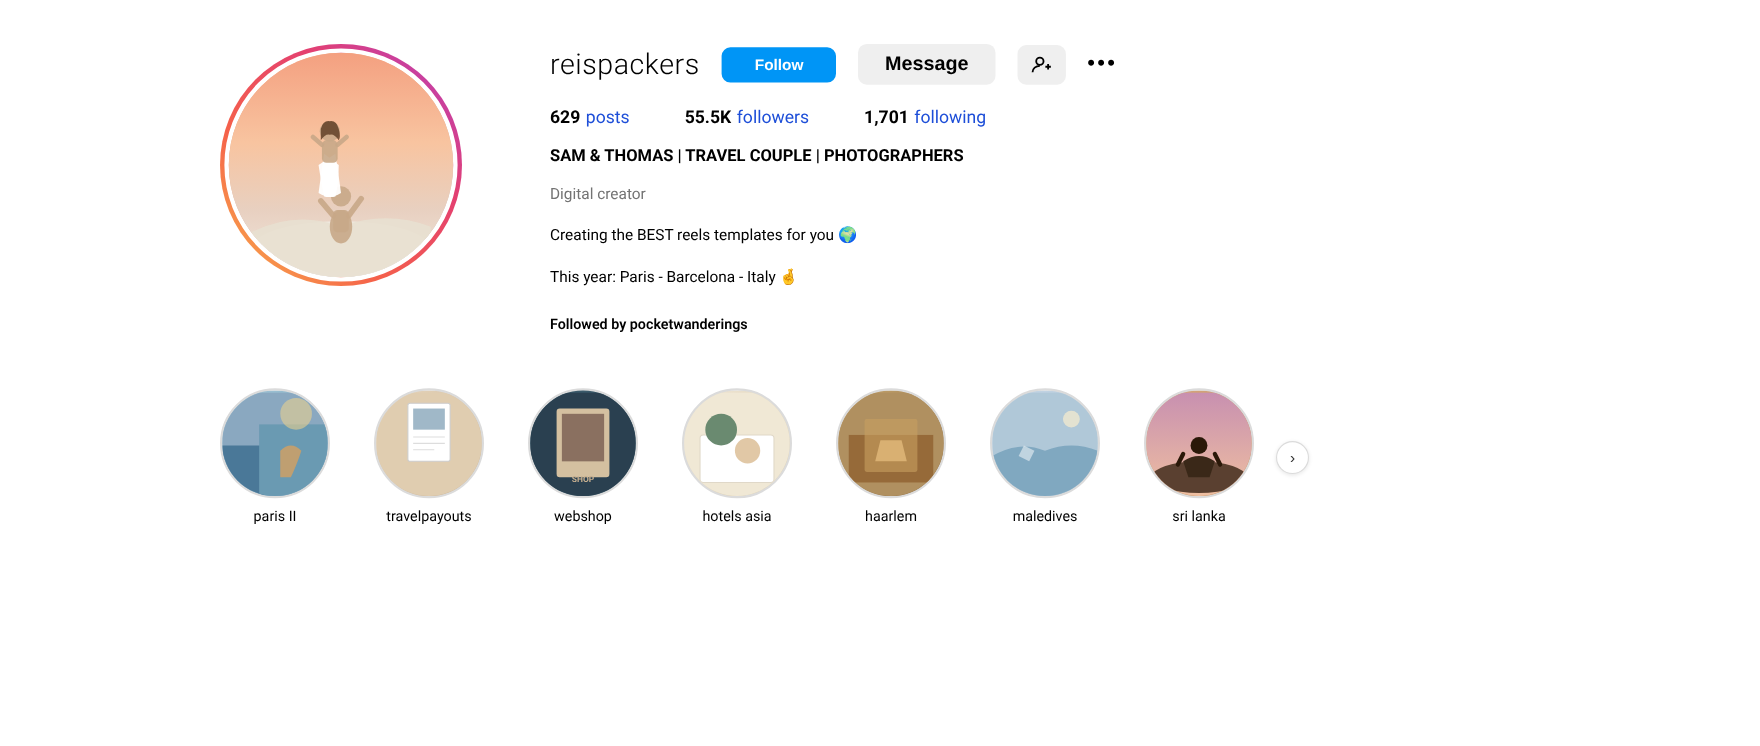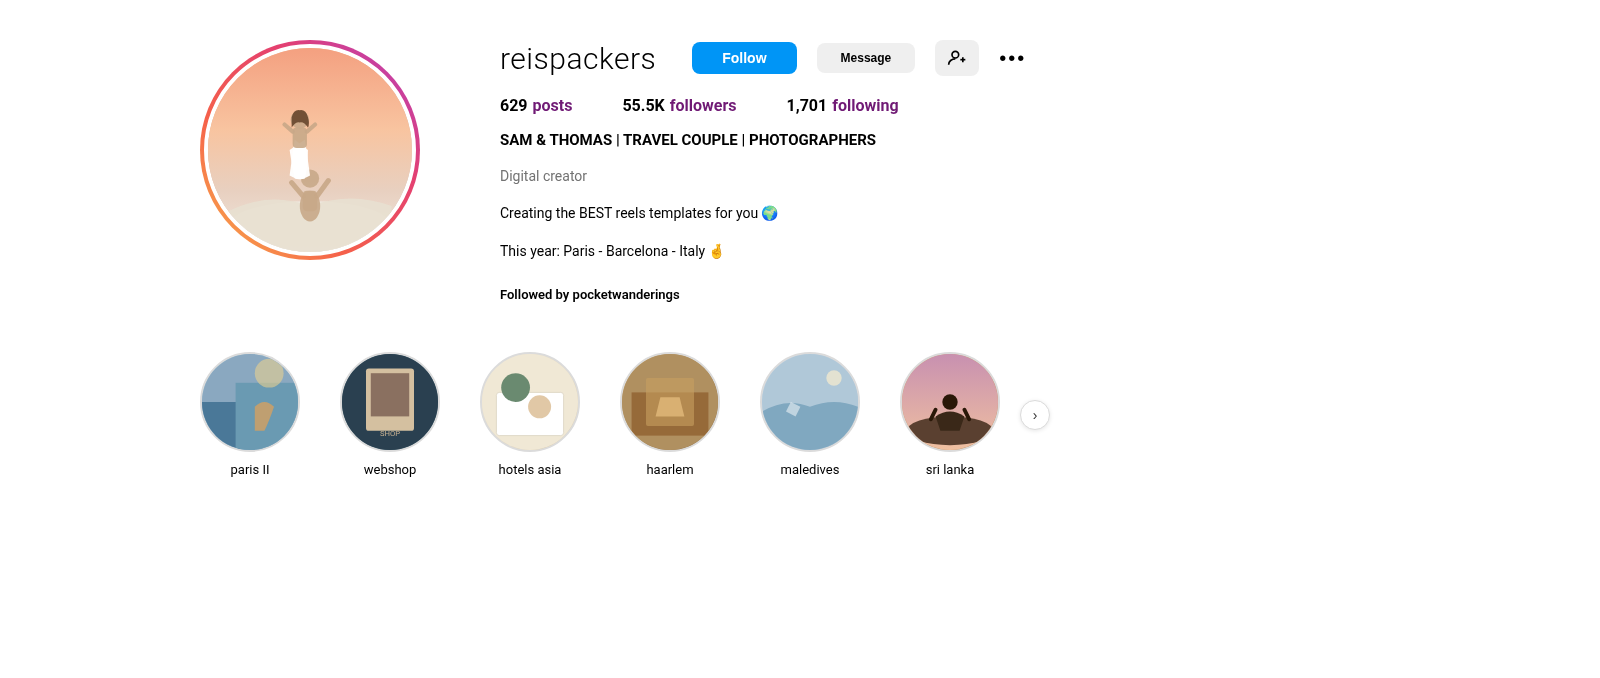--- a/index.html
+++ b/index.html
@@ -51,45 +51,44 @@
     }
 
     .profile-header {
       display: flex;
       align-items: center;
       gap: 20px;
       margin-bottom: 20px;
     }
 
     .username {
-      font-size: 30px;
+      font-size: 26px;
       font-weight: 300;
       color: #000;
       letter-spacing: 0.5px;
     }
 
     .follow-btn {
       background: #0095f6;
       color: #fff;
       border: none;
       border-radius: 8px;
       padding: 8px 30px;
       font-size: 14px;
       font-weight: 600;
       cursor: pointer;
-      margin-left: 16px;
     }
 
     .message-btn {
       background: #efefef;
       color: #000;
       border: none;
       border-radius: 8px;
       padding: 8px 24px;
-      font-size: 12px;
+      font-size: 18px;
       font-weight: 600;
       cursor: pointer;
     }
 
     .add-person-btn {
       background: #efefef;
       color: #000;
       border: none;
       border-radius: 8px;
       padding: 8px 12px;
@@ -120,22 +119,22 @@
       gap: 5px;
       align-items: baseline;
     }
 
     .stat-number {
       font-weight: 700;
       color: #000;
     }
 
     .stat-label {
-      color: #701a75;
-      font-weight: 700;
+      color: #1d4ed8;
+      font-weight: 400;
     }
 
     .bio-section {
       display: flex;
       flex-direction: column;
       gap: 17px;
     }
 
     .bio-name {
       font-weight: 700;
@@ -191,23 +190,24 @@
       cursor: pointer;
     }
 
     .story-circle {
       width: 100px;
       height: 100px;
       border-radius: 50%;
       border: 2px solid #dbdbdb;
       overflow: hidden;
       display: flex;
-      align-items: center;
+      align-items: flex-start;
       justify-content: center;
       position: relative;
+      font-weight: bold;
     }
 
     .story-label {
       font-size: 13px;
       color: #000;
     }
 
     
     .story-bg-1 { background: linear-gradient(135deg, #a8c8d8 0%, #6a9fba 100%); }
     .story-bg-2 { background: linear-gradient(135deg, #e8d8c0 0%, #c8b090 100%); }
@@ -335,20 +335,33 @@
             <rect width="100" height="100" fill="#8aa8c0"></rect>
             <rect x="0" y="50" width="40" height="50" fill="#4a7898"></rect>
             <rect x="35" y="30" width="65" height="70" fill="#6a9ab2"></rect>
             <circle cx="70" cy="20" r="15" fill="#e8d090" opacity="0.6"></circle>
             <path d="M55 55 Q65 45 75 55 Q70 70 65 80 L55 80 Z" fill="#d4a060" opacity="0.8"></path>
           </svg>
         </div>
         <span class="story-label">paris II</span>
       </div>
       <div class="story-item">
+        <div class="story-circle story-bg-2">
+          <svg viewBox="0 0 100 100" width="100" height="100">
+            <rect width="100" height="100" fill="#e0cdb0"></rect>
+            <rect x="30" y="10" width="40" height="55" rx="2" fill="white" stroke="#ccc" stroke-width="1"></rect>
+            <rect x="35" y="15" width="30" height="20" fill="#a0b8c8"></rect>
+            <line x1="35" y1="42" x2="65" y2="42" stroke="#ddd" stroke-width="1"></line>
+            <line x1="35" y1="48" x2="65" y2="48" stroke="#ddd" stroke-width="1"></line>
+            <line x1="35" y1="54" x2="55" y2="54" stroke="#ddd" stroke-width="1"></line>
+          </svg>
+        </div>
+        <span class="story-label">travelpayouts</span>
+      </div>
+      <div class="story-item">
         <div class="story-circle story-bg-3">
           <svg viewBox="0 0 100 100" width="100" height="100">
             <rect width="100" height="100" fill="#2a4050"></rect>
             <rect x="25" y="15" width="50" height="65" rx="3" fill="#d4c0a0"></rect>
             <rect x="30" y="20" width="40" height="45" fill="#8a7060"></rect>
             <text x="50" y="85" text-anchor="middle" fill="#c8b090" font-size="8">SHOP</text>
           </svg>
         </div>
         <span class="story-label">webshop</span>
       </div>

